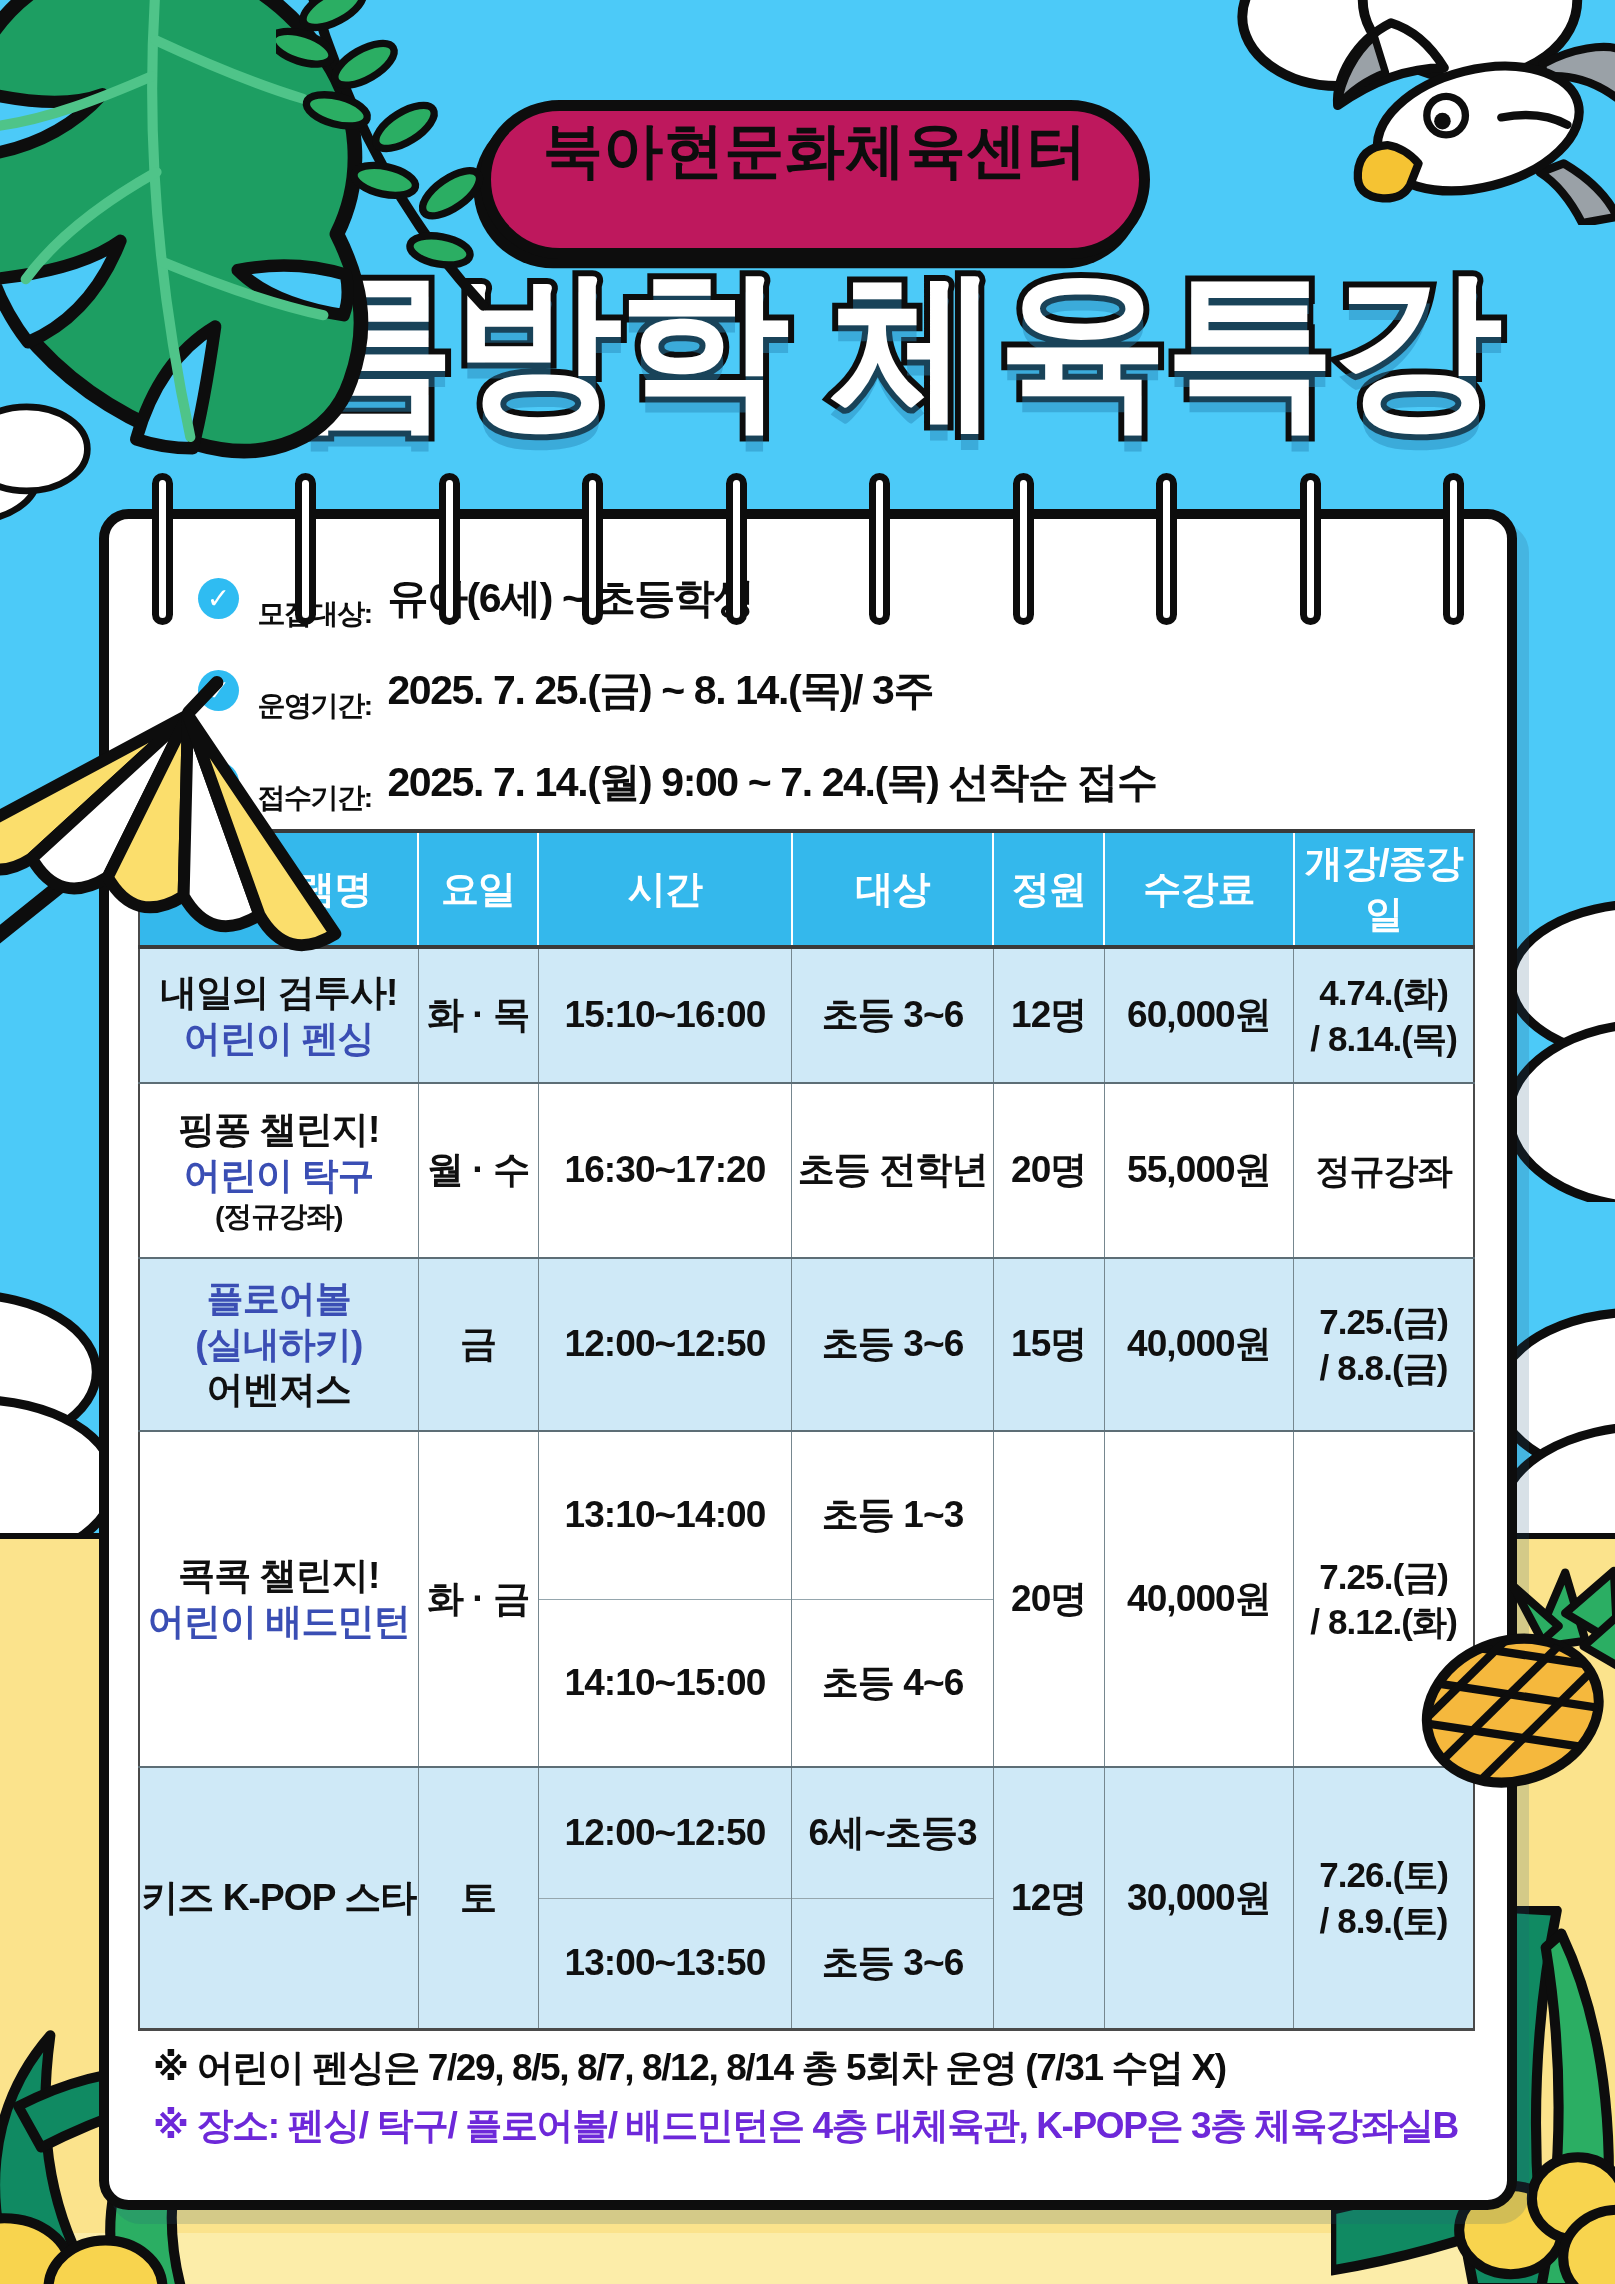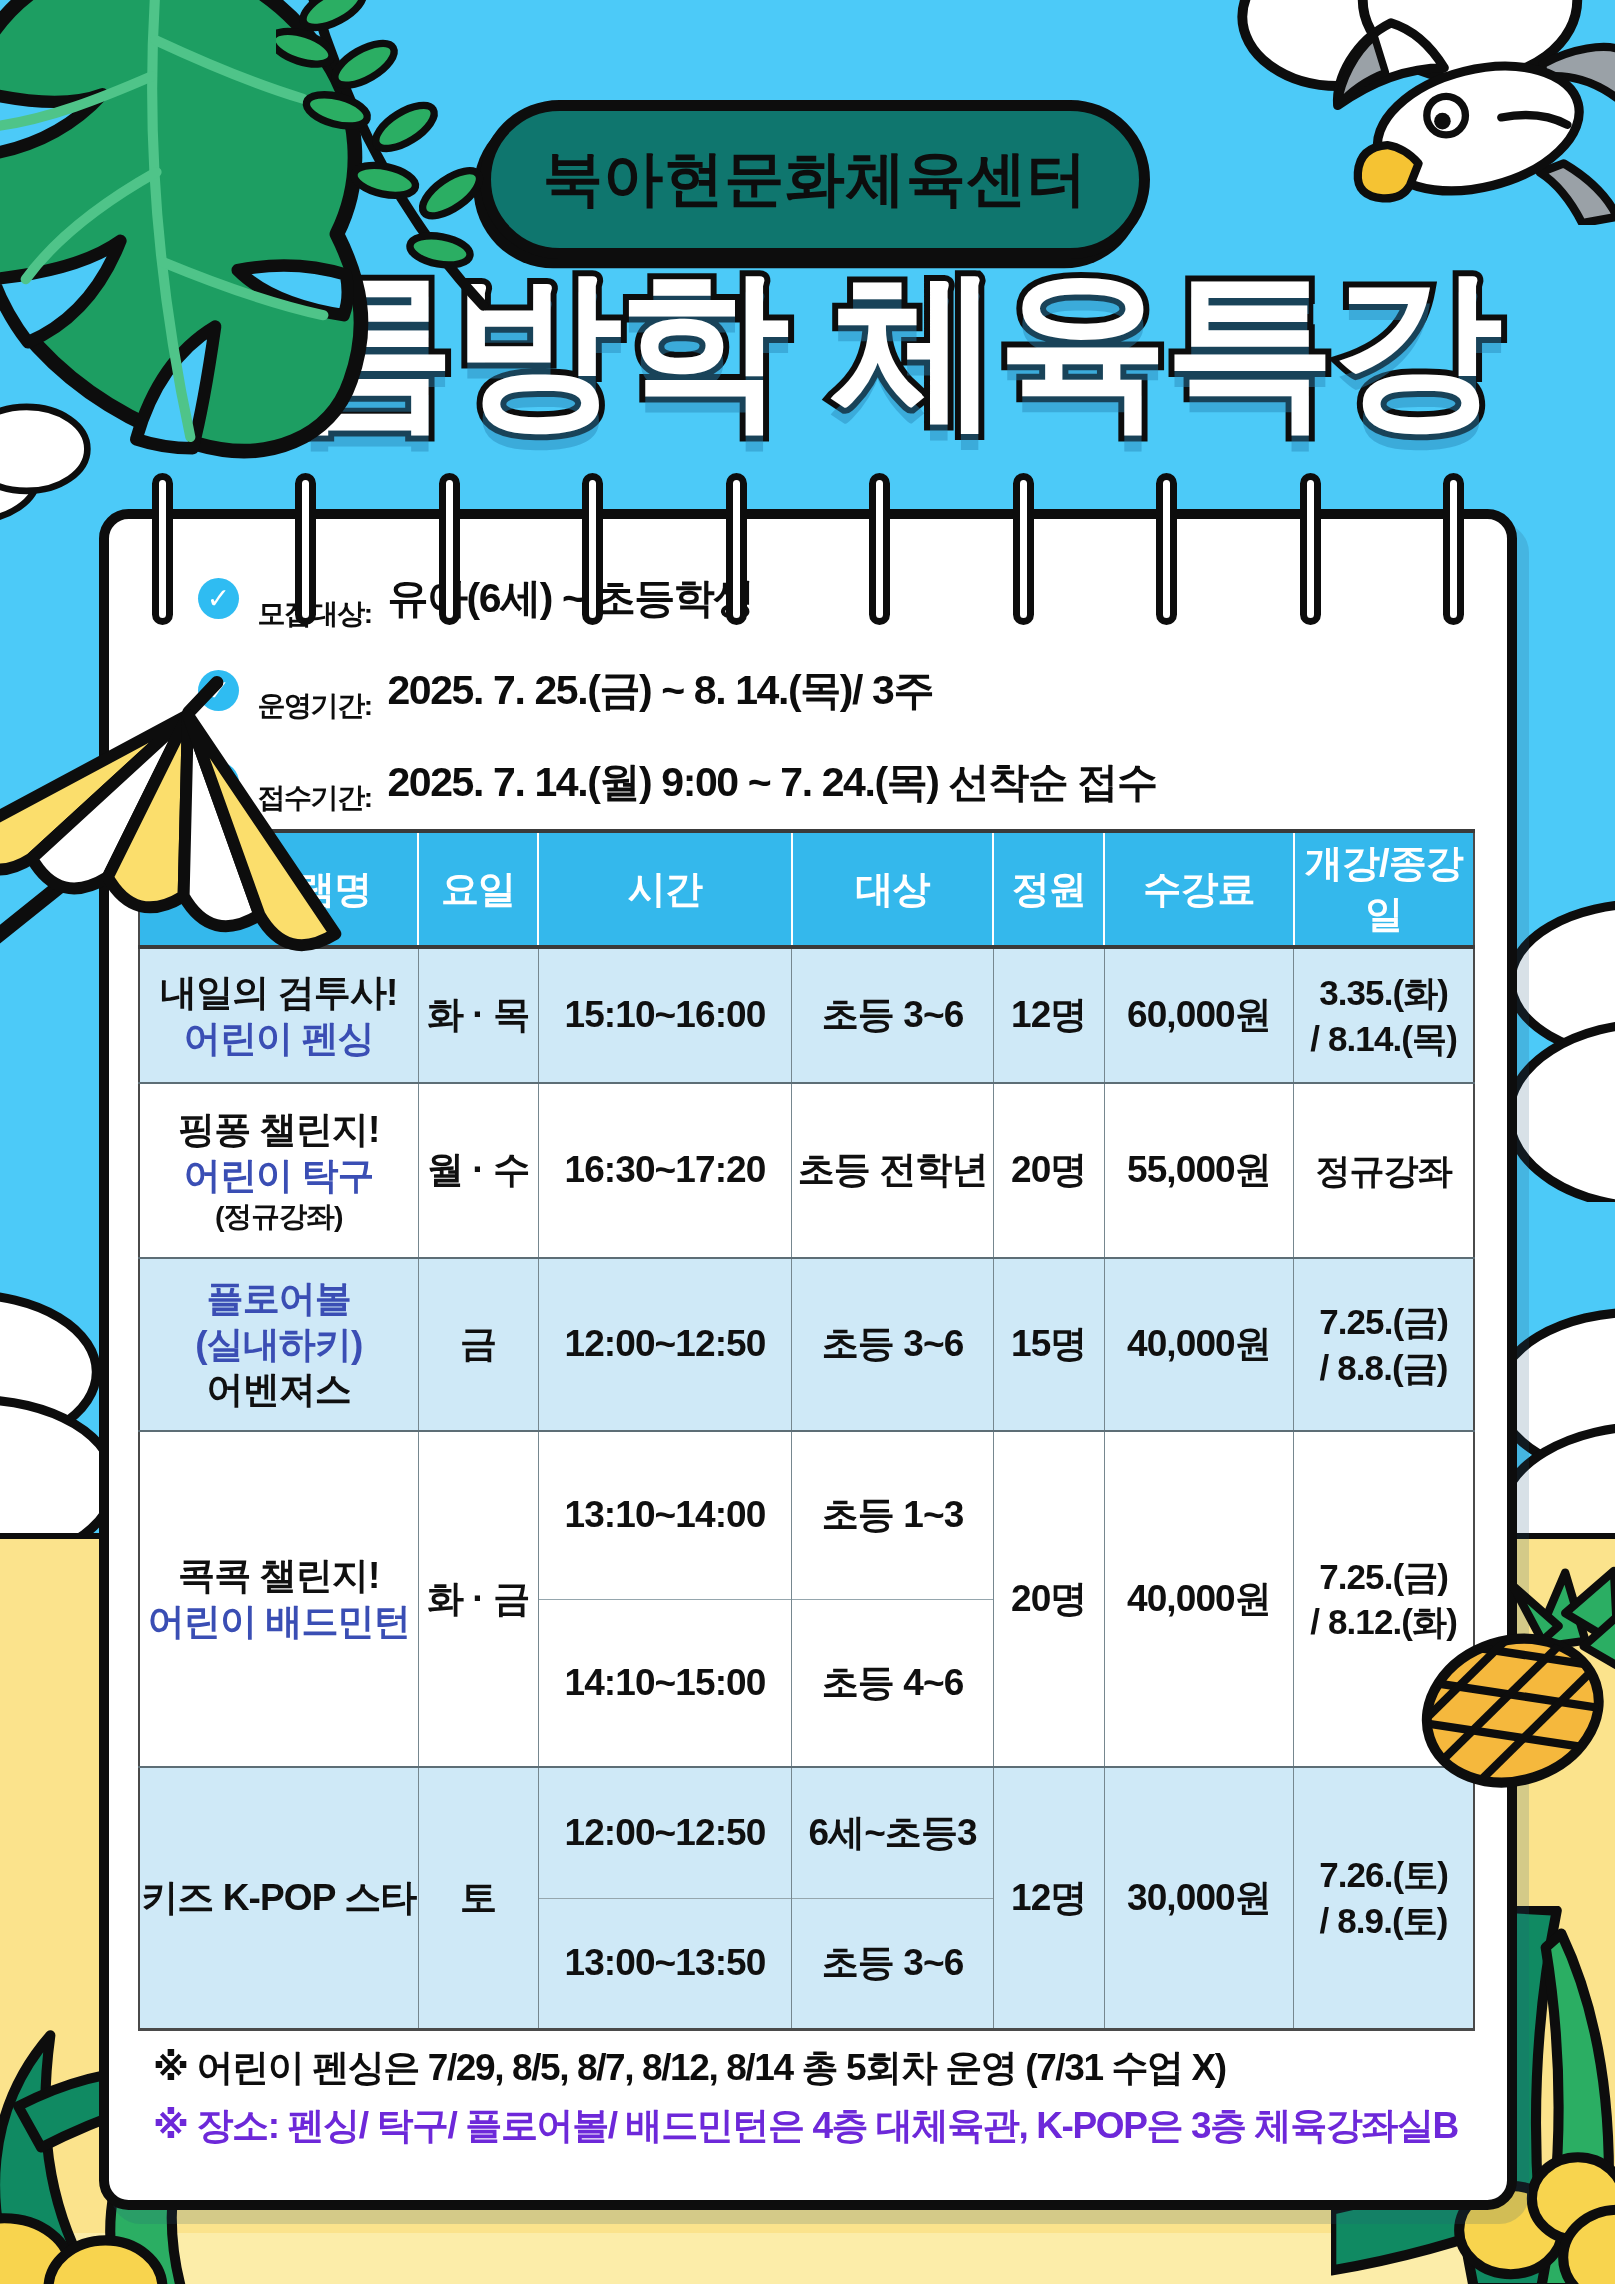--- a/index.html
+++ b/index.html
@@ -9,22 +9,22 @@
   
   .sand{left:0;top:1533px;width:1616px;height:751px;background:#FBE38C;border-top:6px solid #0d0d0d;z-index:3;}
   .sand-light{left:0;top:2233px;width:1616px;height:51px;background:#FCEDA9;z-index:3;}
   .deco{pointer-events:none;}
   
   .card{left:99px;top:509px;width:1418px;height:1701px;background:#ffffff;border:10px solid #0d0d0d;
         border-radius:29.5px;box-sizing:border-box;z-index:5;box-shadow:12px 14px 0 rgba(40,90,120,0.18);}
   .rings{left:152px;top:473px;width:1312px;height:152px;display:flex;justify-content:space-between;z-index:8;}
   .ring{width:21px;height:152px;background:#ffffff;border:7px solid #0d0d0d;border-radius:12px;box-sizing:border-box;}
   
-  .badge{left:480px;top:100px;width:670px;height:159px;background:#0f766e;border:11px solid #0d0d0d;
-         border-radius:101px;box-sizing:border-box;display:flex;align-items:center;justify-content:center;
+  .badge{left:480px;top:100px;width:670px;height:159px;background:#be185d;border:11px solid #0d0d0d;
+         border-radius:101px;box-sizing:border-box;display:flex;align-items:flex-start;justify-content:center;
          z-index:6;box-shadow:-6.4px 9.2px 0 #0d0d0d;}
   .badge span{font-size:60px;font-weight:900;color:#0d0d0d;letter-spacing:0.5px;}
   .main-title{left:0;top:258px;width:1616px;text-align:center;z-index:6;margin:0;
         font-size:171px;font-weight:900;letter-spacing:-3.7px;color:#ffffff;line-height:1.05;
         -webkit-text-stroke:12px #0d0d0d;paint-order:stroke fill;
         text-shadow:0 15.7px 0 rgba(39,134,181,0.45);}
   
   .info-list{left:89px;top:44px;width:1289px;}
   .info-item{display:flex;align-items:center;margin-bottom:22px;}
   .chk{width:41px;height:41px;border-radius:50%;background:#2FBCF2;color:#ffffff;display:flex;
@@ -139,21 +139,21 @@
           <td class="name-cell br" rowspan="1">
             <div class="nm ink">내일의 검투사!</div>
             <div class="nm blue">어린이 펜싱</div>
           </td>
           <td class="br" rowspan="1">화 · 목</td>
           <td class="br">15:10~16:00</td>
           <td class="br">초등 3~6</td>
           <td class="br" rowspan="1">12명</td>
           <td class="br" rowspan="1">60,000원</td>
           <td class="dates-cell" rowspan="1">
-            <div>3.35.(화)</div>
+            <div>4.74.(화)</div>
             <div>/ 8.14.(목)</div>
           </td>
         </tr>
         <tr class="main" style="height: 175px;">
           <td class="name-cell br" rowspan="1">
             <div class="nm ink">핑퐁 챌린지!</div>
             <div class="nm blue">어린이 탁구</div>
             <div class="nm ink small">(정규강좌)</div>
           </td>
           <td class="br" rowspan="1">월 · 수</td>

